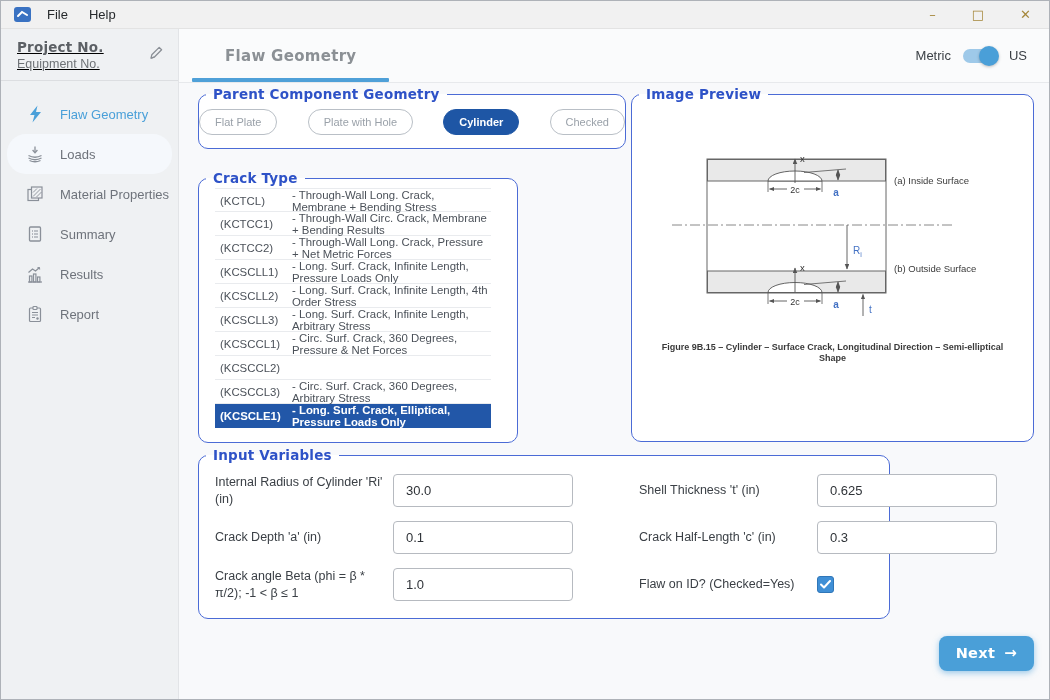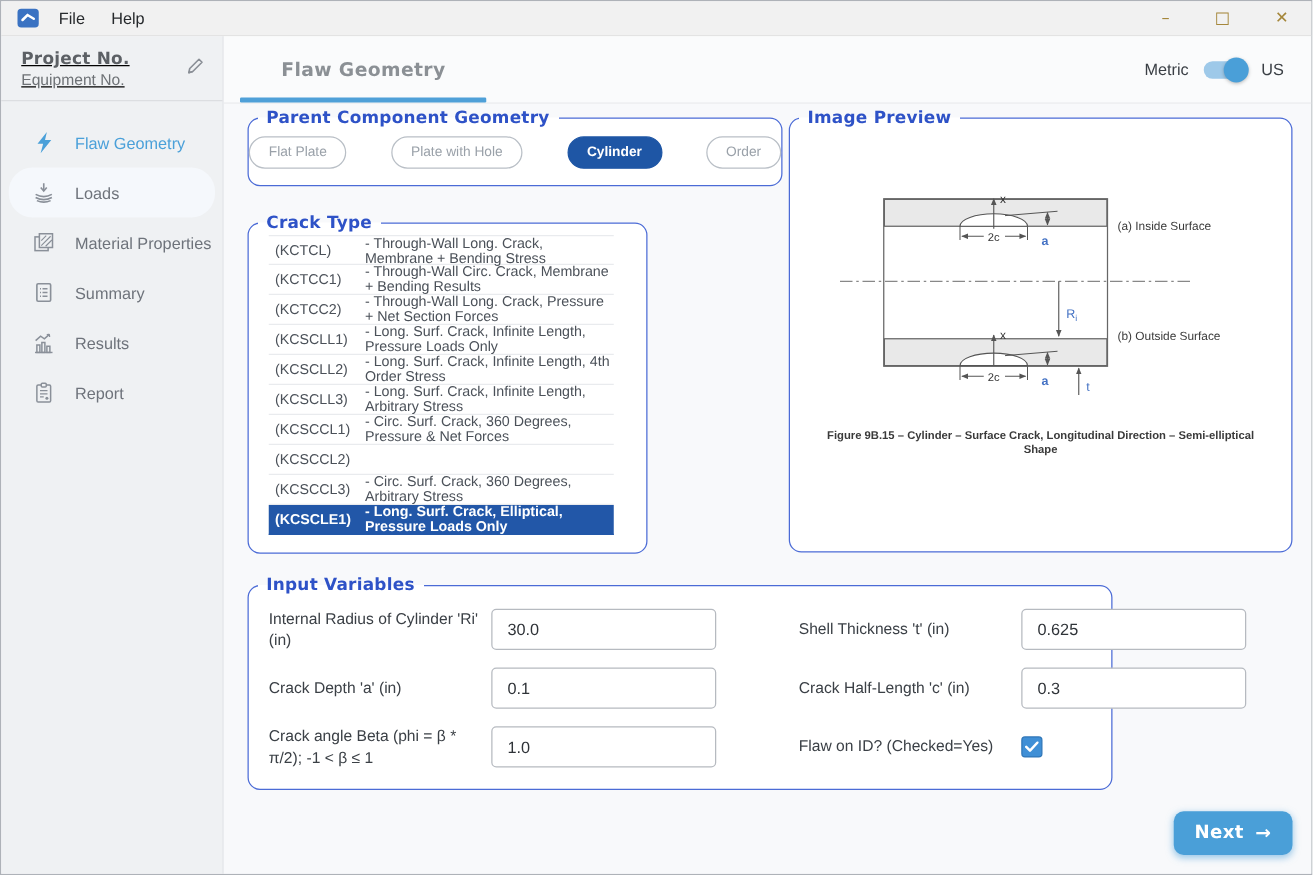--- a/index.html
+++ b/index.html
@@ -59,21 +59,21 @@
   .crack-row:first-child { border-top:1px solid #e9ebee; }
   .crack-row.selected { background:#2257a8; color:#fff; font-weight:bold; border-bottom-color:#2257a8; }
 
   
   .preview-fs { width:405px; height:356px; margin-left:5px; }
   .preview-body { padding-top:0; }
   .fig-caption { text-align:center; font-size:9px; font-weight:bold; color:#3a3a3a; padding:0 20px; margin-top:8px; line-height:1.25; }
   .diagram text { font-family:"Liberation Sans", sans-serif; }
 
   
-  .iv-fs { margin-top:17px; width:692px; }
+  .iv-fs { margin-top:4px; width:692px; }
   .iv-grid { display:grid; grid-template-columns:1fr 1fr; column-gap:66px; row-gap:14px; padding:11px 28px 17px 16px; }
   .iv-row { display:flex; align-items:center; }
   .iv-label { flex:0 0 178px; padding-right:10px; font-size:12.5px; color:#3b4046; line-height:1.3; }
   .iv-input { width:180px; height:33px; border:1px solid #b6bac0; border-radius:4px; padding:0 12px; font-size:13px; color:#2f3338; font-family:"Liberation Sans",sans-serif; background:#fff; }
   .checkbox { width:17px; height:17px; background:#3f8fd6; border:1px solid #2f76b8; border-radius:3px; display:flex; align-items:center; justify-content:center; cursor:pointer; }
 
   .footer { display:flex; justify-content:flex-end; margin-top:17px; }
   .next-btn { display:flex; align-items:center; gap:9px; background:#4a9fd8; color:#fff; border:none; border-radius:8px; padding:8px 17px 9px; font-family:"DejaVu Sans",sans-serif; font-weight:bold; font-size:14.5px; cursor:pointer; box-shadow:0 2px 6px rgba(74,159,216,.55); letter-spacing:.3px; }
   .next-arrow { font-size:15px; font-weight:bold; }
 </style>
@@ -197,38 +197,38 @@
       <div class="content">
         <div class="top-row">
           <div class="left-col">
 
             <fieldset>
               <legend>Parent Component Geometry</legend>
               <div class="pill-row">
                 <button class="pill">Flat Plate</button>
                 <button class="pill">Plate with Hole</button>
                 <button class="pill selected">Cylinder</button>
-                <button class="pill">Order</button>
+                <button class="pill">Checked</button>
               </div>
             </fieldset>
 
             <fieldset class="crack-fs">
               <legend>Crack Type</legend>
               <div class="crack-list">
                 <div class="crack-row">
                     <span>(KCTCL)</span>
                     <span>- Through-Wall Long. Crack, Membrane + Bending Stress</span>
                   </div>
                 <div class="crack-row">
                     <span>(KCTCC1)</span>
                     <span>- Through-Wall Circ. Crack, Membrane + Bending Results</span>
                   </div>
                 <div class="crack-row">
                     <span>(KCTCC2)</span>
-                    <span>- Through-Wall Long. Crack, Pressure + Net Section Forces</span>
+                    <span>- Through-Wall Long. Crack, Pressure + Net Metric Forces</span>
                   </div>
                 <div class="crack-row">
                     <span>(KCSCLL1)</span>
                     <span>- Long. Surf. Crack, Infinite Length, Pressure Loads Only</span>
                   </div>
                 <div class="crack-row">
                     <span>(KCSCLL2)</span>
                     <span>- Long. Surf. Crack, Infinite Length, 4th Order Stress</span>
                   </div>
                 <div class="crack-row">

